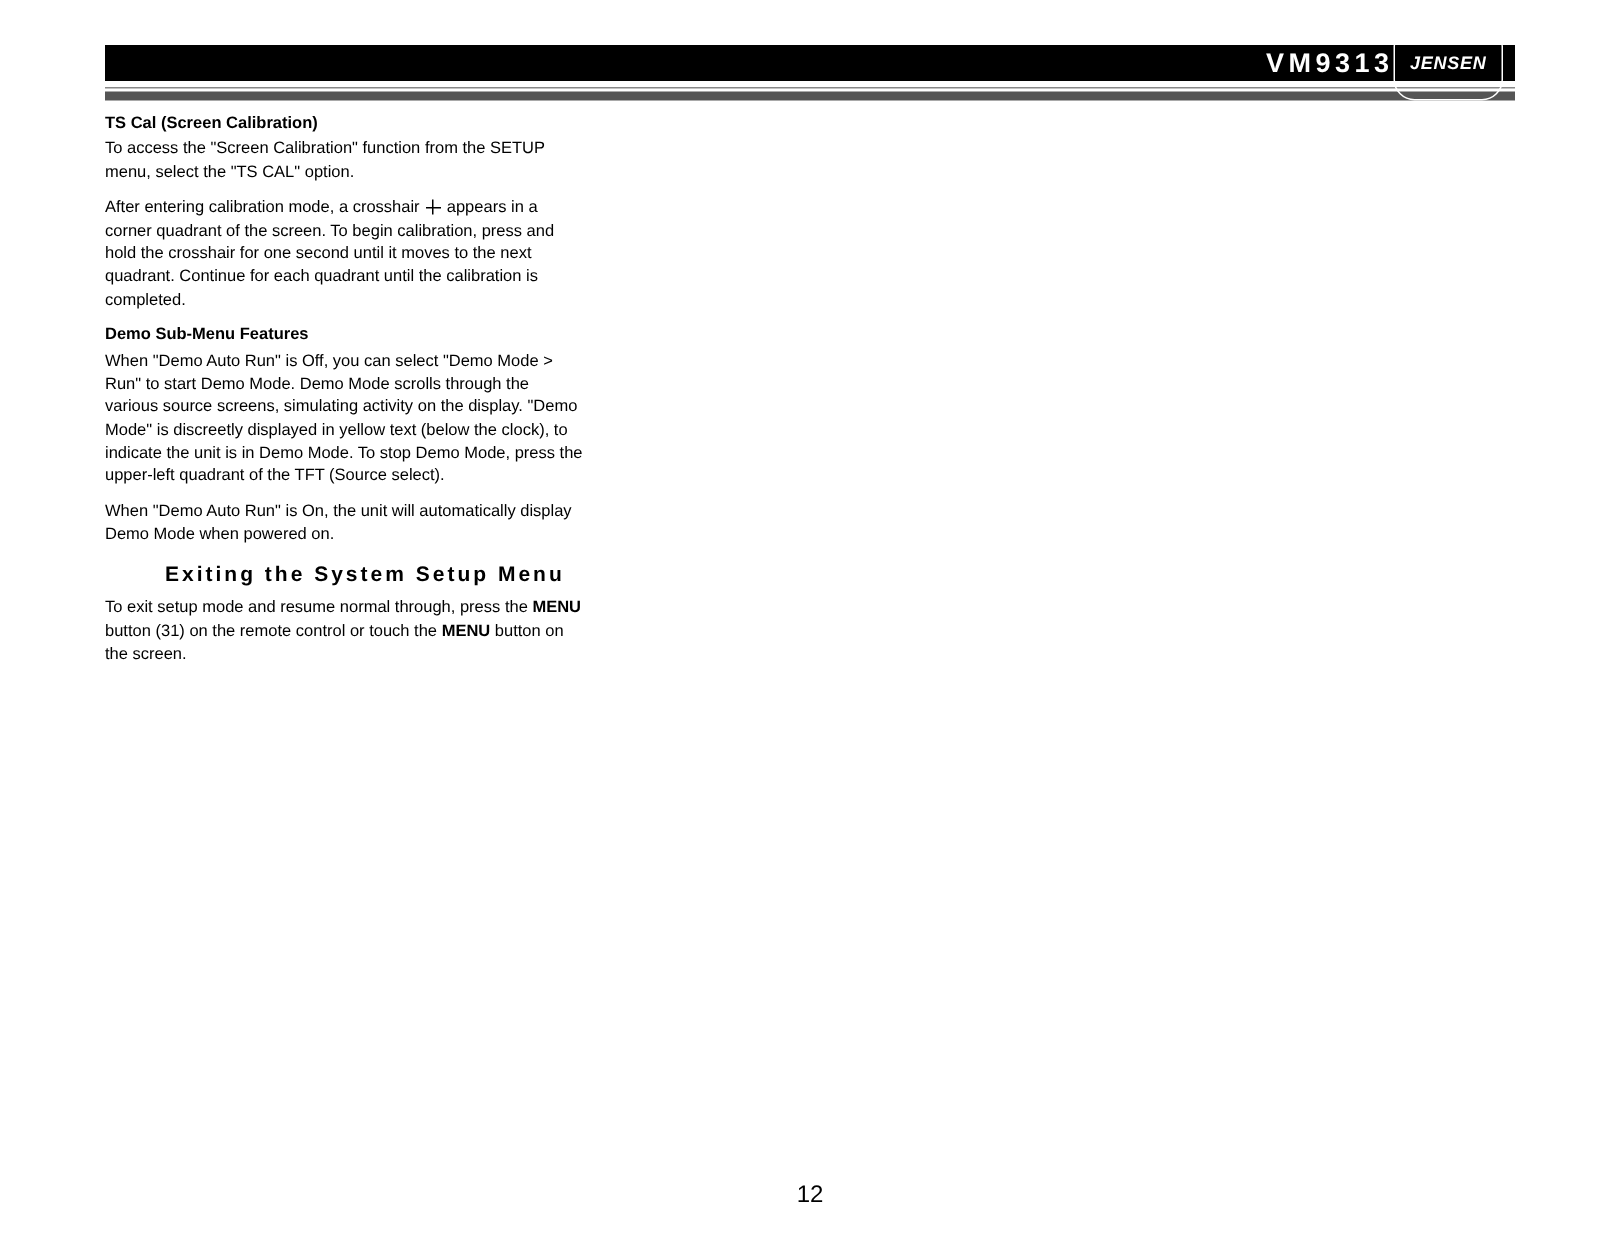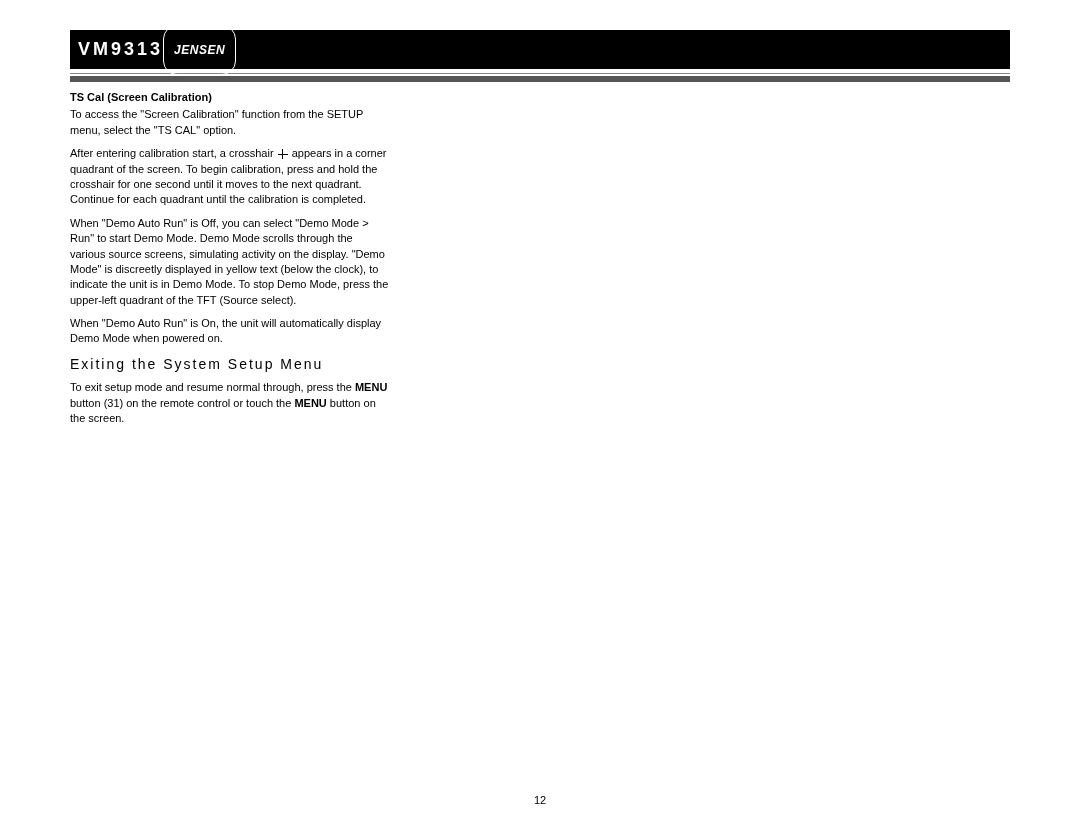--- a/index.html
+++ b/index.html
@@ -15,24 +15,24 @@
       position: relative;
     }
     .page-container {
       width: 100%;
       height: 100%;
       padding: 30px 70px 20px 70px;
       position: relative;
     }
     .header-bar {
       background: #000000;
-      height: 39px;
+      height: 24px;
       display: flex;
       align-items: center;
-      justify-content: flex-start;
+      justify-content: flex-end;
       padding: 0 8px;
       margin-bottom: 4px;
     }
     .model-number {
       color: #ffffff;
       font-size: 18px;
       font-weight: bold;
       letter-spacing: 3px;
     }
     .brand-logo {
@@ -69,21 +69,22 @@
       margin-bottom: 2px;
     }
     .paragraph {
       margin-bottom: 8px;
     }
     .section-heading {
       font-size: 14px;
       letter-spacing: 2px;
       margin-top: 6px;
       margin-bottom: 6px;
-      font-weight: normal;
+      font-weight: bold;
+      margin-left: 40px;
     }
     .crosshair {
       display: inline-block;
       width: 10px;
       height: 10px;
       position: relative;
       vertical-align: middle;
       margin: 0 1px;
     }
     .crosshair::before,
@@ -103,44 +104,45 @@
       width: 1px;
       left: 4.5px;
       top: 0;
     }
     .page-number {
       position: absolute;
       bottom: 28px;
       left: 0;
       right: 0;
       text-align: center;
-      font-size: 11px;
+      font-size: 16px;
     }
     .bold {
       font-weight: bold;
     }
   </style>
 </head>
 <body>
 
 <div class="page-container">
   <div class="header-bar">
     <div class="model-number">VM9313</div>
     <div class="brand-logo">JENSEN</div>
   </div>
   <div class="divider-line"></div>
   <div class="divider-bar"></div>
 
   <div class="content-column">
     <div class="subsection-title">TS Cal (Screen Calibration)</div>
     <div class="paragraph">To access the "Screen Calibration" function from the SETUP menu, select the "TS CAL" option.</div>
     <div class="paragraph">
-      <span>After entering calibration start, a crosshair </span><span class="crosshair"></span><span> appears in a corner quadrant of the screen. To begin calibration, press and hold the crosshair for one second until it moves to the next quadrant. Continue for each quadrant until the calibration is completed.</span>
+      <span>After entering calibration mode, a crosshair </span><span class="crosshair"></span><span> appears in a corner quadrant of the screen. To begin calibration, press and hold the crosshair for one second until it moves to the next quadrant. Continue for each quadrant until the calibration is completed.</span>
     </div>
 
+    <div class="subsection-title">Demo Sub-Menu Features</div>
     <div class="paragraph">When "Demo Auto Run" is Off, you can select "Demo Mode &gt; Run" to start Demo Mode. Demo Mode scrolls through the various source screens, simulating activity on the display. "Demo Mode" is discreetly displayed in yellow text (below the clock), to indicate the unit is in Demo Mode. To stop Demo Mode, press the upper-left quadrant of the TFT (Source select).</div>
     <div class="paragraph">When "Demo Auto Run" is On, the unit will automatically display Demo Mode when powered on.</div>
 
     <div class="section-heading">Exiting the System Setup Menu</div>
     <div class="paragraph">
       <span>To exit setup mode and resume normal through, press the </span><span class="bold">MENU</span><span> button (31) on the remote control or touch the </span><span class="bold">MENU</span><span> button on the screen.</span>
     </div>
   </div>
 
   <div class="page-number">12</div>

